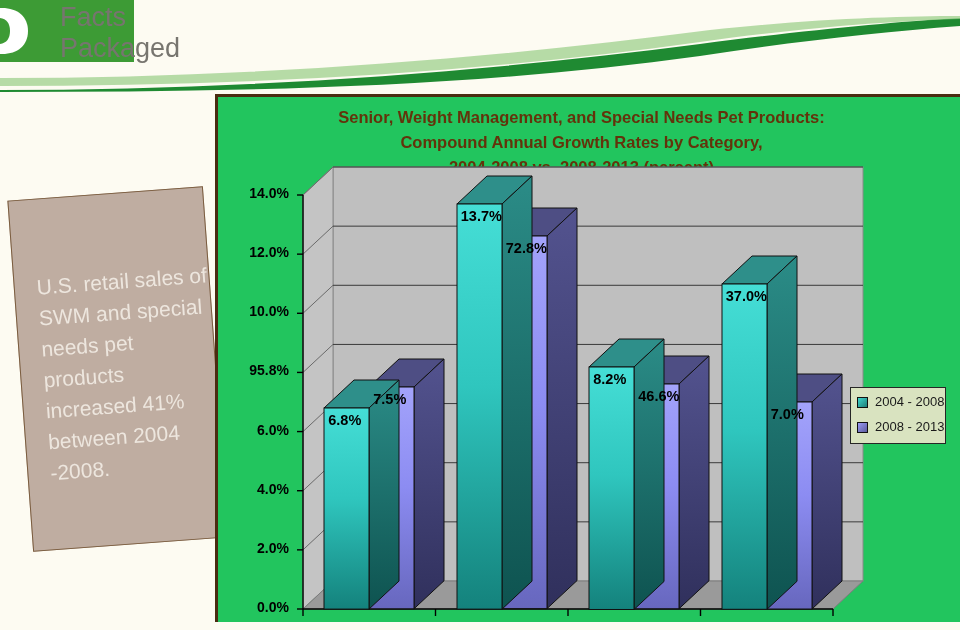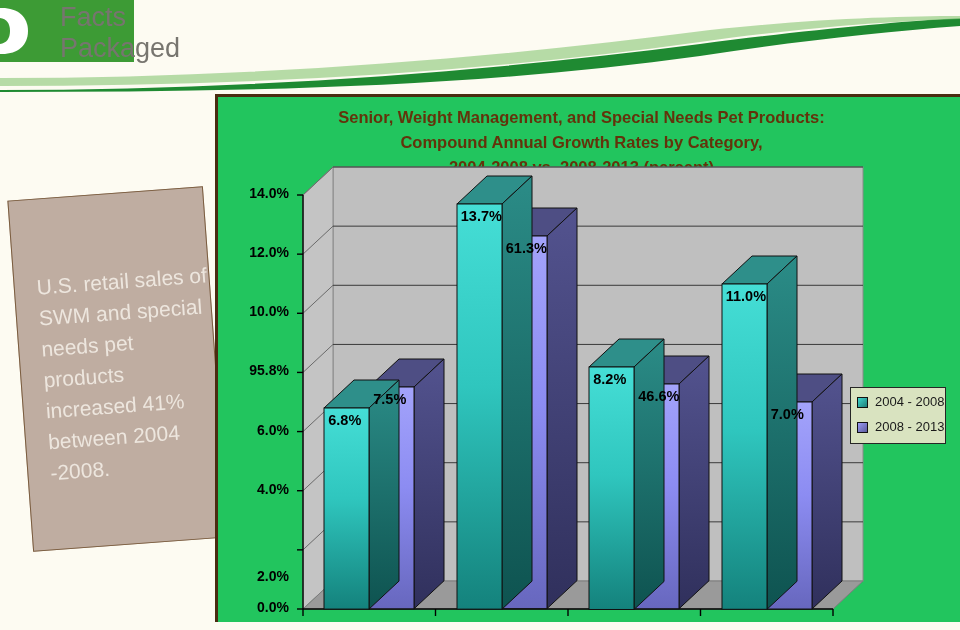--- a/index.html
+++ b/index.html
@@ -126,21 +126,21 @@
         <line x1="79" y1="157.14285714285717" x2="85" y2="157.14285714285717" stroke="#000" stroke-width="1.4"></line>
         <line x1="79" y1="98" x2="85" y2="98" stroke="#000" stroke-width="1.4"></line>
         <line x1="85" y1="512" x2="85" y2="519" stroke="#000" stroke-width="1.4"></line>
         <line x1="217.5" y1="512" x2="217.5" y2="519" stroke="#000" stroke-width="1.4"></line>
         <line x1="350" y1="512" x2="350" y2="519" stroke="#000" stroke-width="1.4"></line>
         <line x1="482.5" y1="512" x2="482.5" y2="519" stroke="#000" stroke-width="1.4"></line>
         <line x1="615" y1="512" x2="615" y2="519" stroke="#000" stroke-width="1.4"></line>
       </svg>
     <div id="tick-layer">
         <div class="axis-label" style="left: 9px; top: 502px;">0.0%</div>
-        <div class="axis-label" style="left: 9px; top: 442.857px; margin-top: 28px;">2.0%</div>
+        <div class="axis-label" style="left: 9px; top: 442.857px;">2.0%</div>
         <div class="axis-label" style="left: 9px; top: 383.714px;">4.0%</div>
         <div class="axis-label" style="left: 9px; top: 324.571px;">6.0%</div>
         <div class="axis-label" style="left: 9px; top: 265.429px;">95.8%</div>
         <div class="axis-label" style="left: 9px; top: 206.286px;">10.0%</div>
         <div class="axis-label" style="left: 9px; top: 147.143px;">12.0%</div>
         <div class="axis-label" style="left: 9px; top: 88px;">14.0%</div>
       </div>
     <div id="bar-layer">
         <div class="bar" style="left: 106.25px; top: 282.914px; width: 45px; height: 229.086px; z-index: 18;">
           <svg width="75" height="229.0857142857143" style="position: absolute; left: 0px; top: 0px; overflow: visible;">
@@ -210,21 +210,21 @@
               <linearGradient id="g1_1s" x1="0" y1="0" x2="0" y2="1">
                 <stop offset="0%" stop-color="#53538F"></stop>
                 <stop offset="100%" stop-color="#30305C"></stop>
               </linearGradient>
             </defs>
             <polygon points="0,28 30,0 75,0 45,28" fill="#4E4E84" stroke="#111" stroke-width="1"></polygon>
             <polygon points="45,28 75,0 75,372.6 45,400.6" fill="url(#g1_1s)" stroke="#111" stroke-width="1"></polygon>
             <rect x="0" y="28" width="45" height="372.6" fill="url(#g1_1f)" stroke="#111" stroke-width="1"></rect>
           </svg>
         </div>
-        <div class="bar-label" style="left: 287.75px; top: 143.4px; z-index: 60;">61.3%</div>
+        <div class="bar-label" style="left: 287.75px; top: 143.4px; z-index: 60;">72.8%</div>
         <div class="bar" style="left: 371.25px; top: 241.514px; width: 45px; height: 270.486px; z-index: 14;">
           <svg width="75" height="270.48571428571427" style="position: absolute; left: 0px; top: 0px; overflow: visible;">
             <defs>
               <linearGradient id="g2_0f" x1="0" y1="0" x2="0" y2="1">
                 <stop offset="0%" stop-color="#45DED6"></stop>
                 <stop offset="45%" stop-color="#2FC6BE"></stop>
                 <stop offset="100%" stop-color="#14827C"></stop>
               </linearGradient>
               <linearGradient id="g2_0s" x1="0" y1="0" x2="0" y2="1">
                 <stop offset="0%" stop-color="#2B8C87"></stop>
@@ -267,21 +267,21 @@
               <linearGradient id="g3_0s" x1="0" y1="0" x2="0" y2="1">
                 <stop offset="0%" stop-color="#2B8C87"></stop>
                 <stop offset="100%" stop-color="#0E5350"></stop>
               </linearGradient>
             </defs>
             <polygon points="0,28 30,0 75,0 45,28" fill="#2E8F8A" stroke="#111" stroke-width="1"></polygon>
             <polygon points="45,28 75,0 75,325.2857142857143 45,353.2857142857143" fill="url(#g3_0s)" stroke="#111" stroke-width="1"></polygon>
             <rect x="0" y="28" width="45" height="325.2857142857143" fill="url(#g3_0f)" stroke="#111" stroke-width="1"></rect>
           </svg>
         </div>
-        <div class="bar-label" style="left: 507.75px; top: 190.714px; z-index: 60;">11.0%</div>
+        <div class="bar-label" style="left: 507.75px; top: 190.714px; z-index: 60;">37.0%</div>
         <div class="bar" style="left: 548.75px; top: 277px; width: 45px; height: 235px; z-index: 11;">
           <svg width="75" height="235" style="position: absolute; left: 0px; top: 0px; overflow: visible;">
             <defs>
               <linearGradient id="g3_1f" x1="0" y1="0" x2="0" y2="1">
                 <stop offset="0%" stop-color="#A3A3FB"></stop>
                 <stop offset="45%" stop-color="#8C8CF2"></stop>
                 <stop offset="100%" stop-color="#6767BE"></stop>
               </linearGradient>
               <linearGradient id="g3_1s" x1="0" y1="0" x2="0" y2="1">
                 <stop offset="0%" stop-color="#53538F"></stop>

